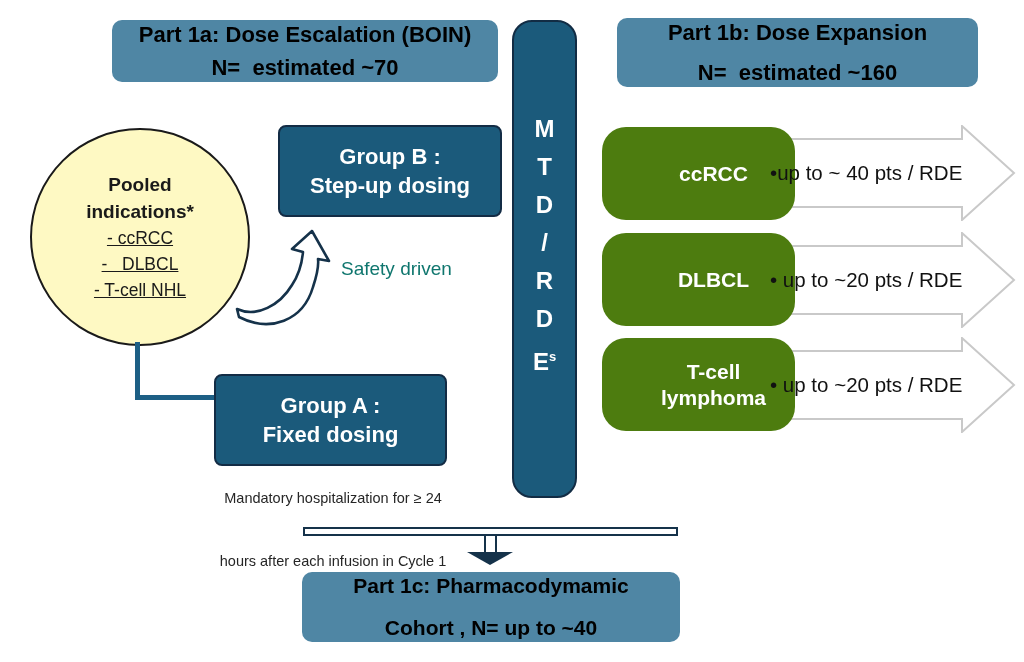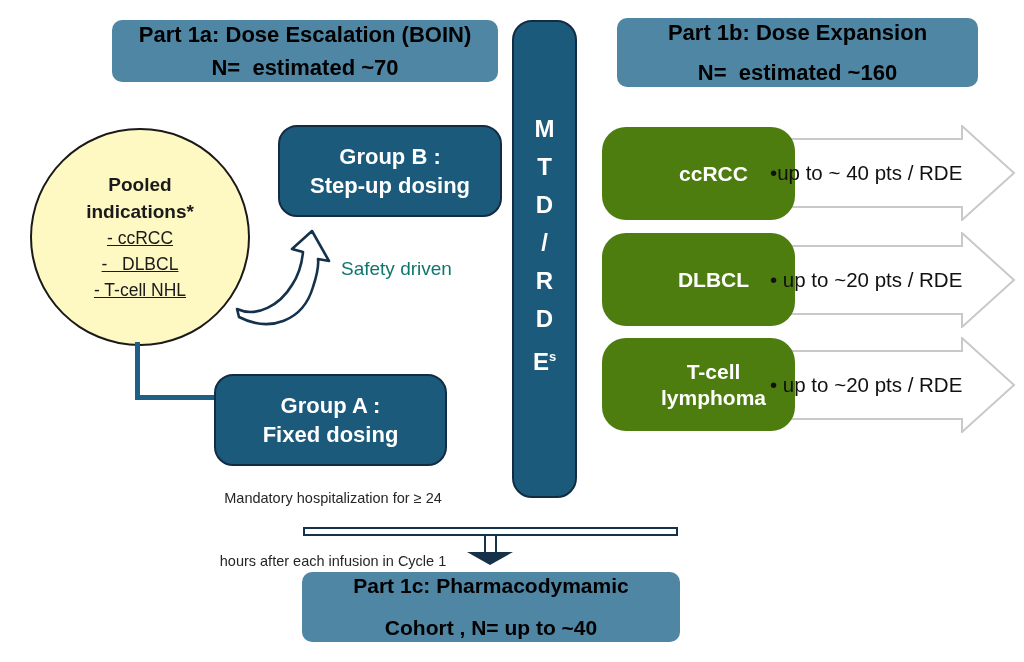--- a/index.html
+++ b/index.html
@@ -7,21 +7,21 @@
     position:relative;width:1024px;height:662px;background:#ffffff;
     font-family:"Liberation Sans", sans-serif;overflow:hidden;
   }
   .hdr{
     position:absolute;background:#4f86a4;border-radius:10px;color:#000000;
     font-weight:bold;display:flex;flex-direction:column;justify-content:space-between;
     align-items:center;text-align:center;font-size:22px;line-height:29px;
   }
   .hdr .l2{white-space:pre;}
   .darkbox{
-    position:absolute;background:#1b5a7b;border:2.5px solid #132c45;border-radius:19px;
+    position:absolute;background:#1b5a7b;border:2.5px solid #132c45;border-radius:8px;
     color:#fff;font-weight:bold;display:flex;flex-direction:column;justify-content:center;
     align-items:center;text-align:center;font-size:22px;line-height:29px;
   }
   .expbox{
     position:absolute;background:#4d7c0f;border:none;border-radius:24px;color:#fff;
     font-weight:bold;display:flex;flex-direction:column;justify-content:center;
     align-items:center;text-align:center;font-size:21px;line-height:26px;left:602px;
     width:163px;height:93px;padding-left:30px;
   }
   .circle{

